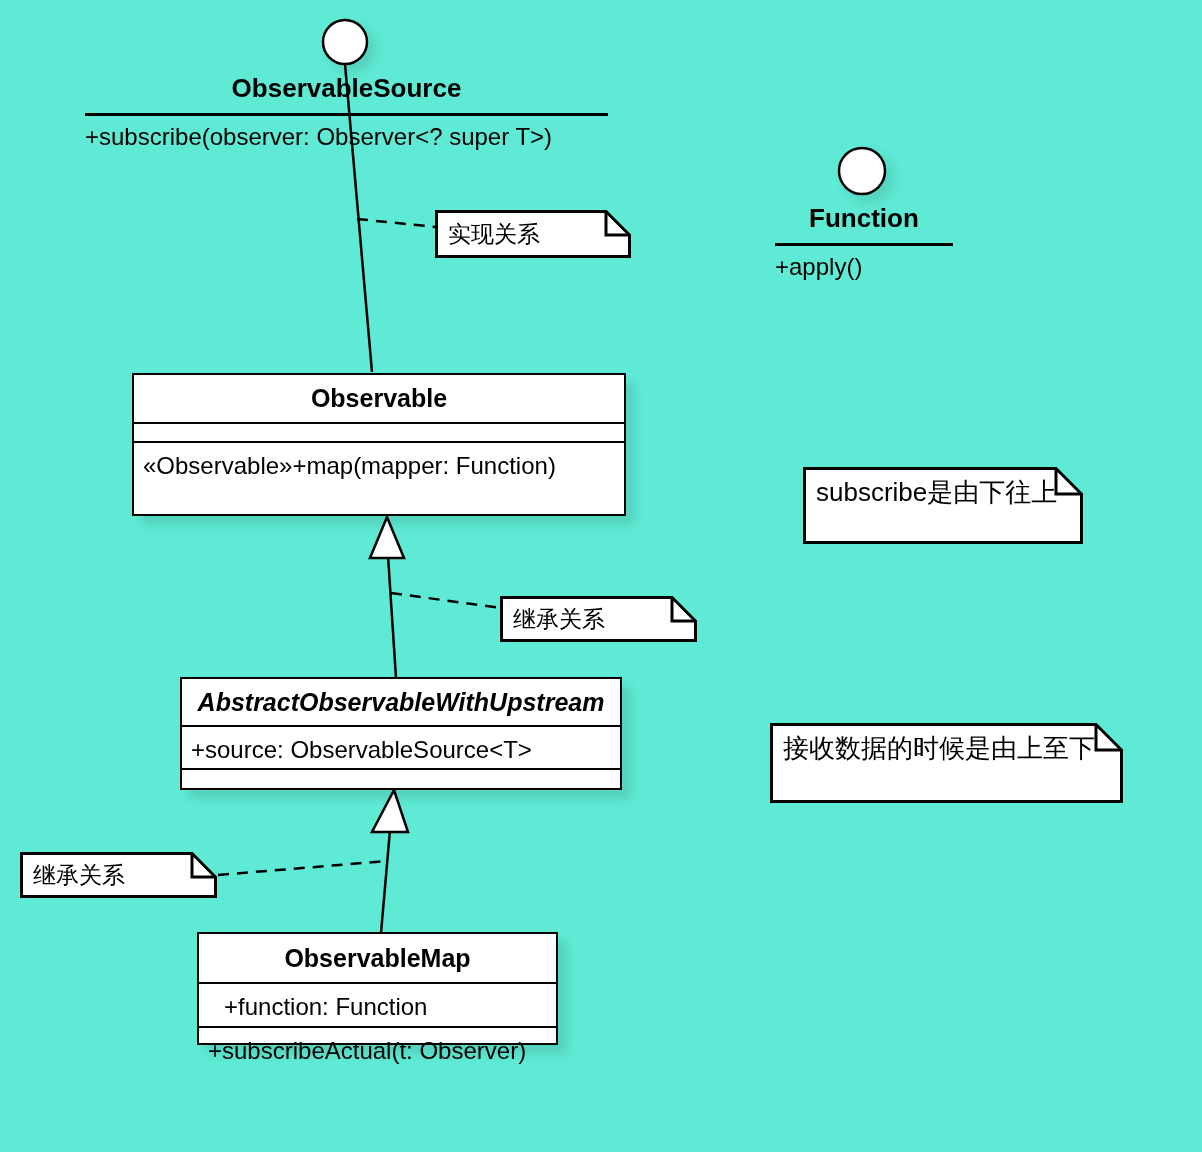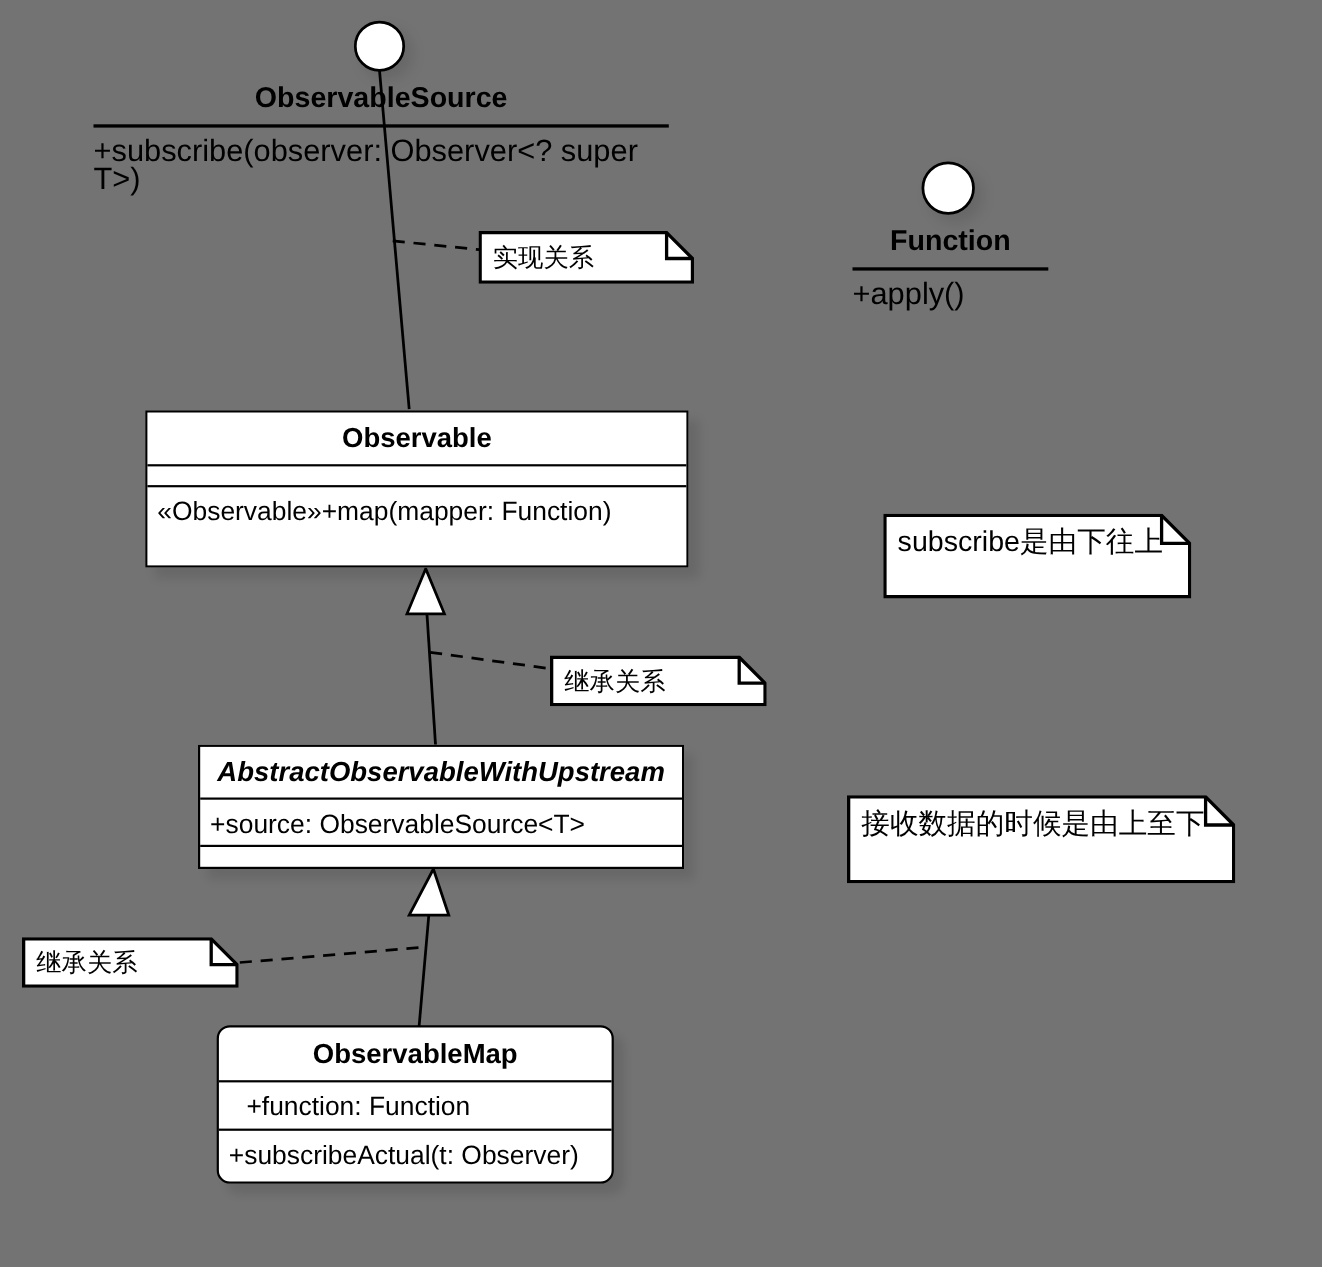--- a/index.html
+++ b/index.html
@@ -1,32 +1,32 @@
 <!DOCTYPE html>
 <html><head>
 <meta charset="utf-8">
 <style>
   html,body{margin:0;padding:0;background:#ffffff;}
   #canvas{
     position:relative;
     width:1202px;height:1152px;
-    background:#737373;
+    background:#5eead4;
     font-family:"Liberation Sans", sans-serif;
     color:#000;
     overflow:hidden;
   }
   #connector-layer{position:absolute;left:0;top:0;z-index:1;}
 
   
   .iface{position:absolute;z-index:2;}
   .iface-title{
     text-align:center;font-weight:bold;font-size:26px;line-height:28px;
     padding-bottom:11px;border-bottom:3px solid #000;
   }
-  .iface-method{font-size:28px;line-height:26px;padding-top:8px;}
+  .iface-method{font-size:24px;line-height:26px;padding-top:8px;}
 
   
   .uml-class{
     position:absolute;z-index:2;background:#fff;border:2px solid #000;
     box-shadow:9px 9px 9px rgba(0,0,0,0.10);
     box-sizing:border-box;
   }
   .cls-title{
     text-align:center;font-weight:bold;font-size:25px;
     display:flex;align-items:center;justify-content:center;
@@ -84,21 +84,21 @@
     <div class="cmp" style="height:43px;">+source: ObservableSource&lt;T&gt;</div>
     <div class="cmp empty" style="height:20px;"></div>
   </div>
 
   <div class="uml-class" style="left:132px;top:373px;width:494px;height:143px;">
     <div class="cls-title" style="height:47px;">Observable</div>
     <div class="cmp empty" style="height:19px;"></div>
     <div class="cmp" style="height:73px;">«Observable»+map(mapper: Function)</div>
   </div>
 
-  <div class="uml-class" style="left:197px;top:932px;width:361px;height:144px;border-radius:12px;">
+  <div class="uml-class" style="left:197px;top:932px;width:361px;height:113px;">
     <div class="cls-title" style="height:48px;">ObservableMap</div>
     <div class="cmp" style="height:44px;padding-left:25px;">+function: Function</div>
     <div class="cmp" style="height:44px;">+subscribeActual(t: Observer)</div>
   </div>
 
   <div class="note" style="left:435px;top:210px;width:196px;height:48px;">
     <svg width="196" height="48" viewBox="0 0 196 48">
       <path d="M1.5 1.5 H171 L194.5 25 V46.5 H1.5 Z" fill="#fff" stroke="#000" stroke-width="3"></path>
       <path d="M171 1.5 V25 H194.5" fill="none" stroke="#000" stroke-width="3"></path>
     </svg>

